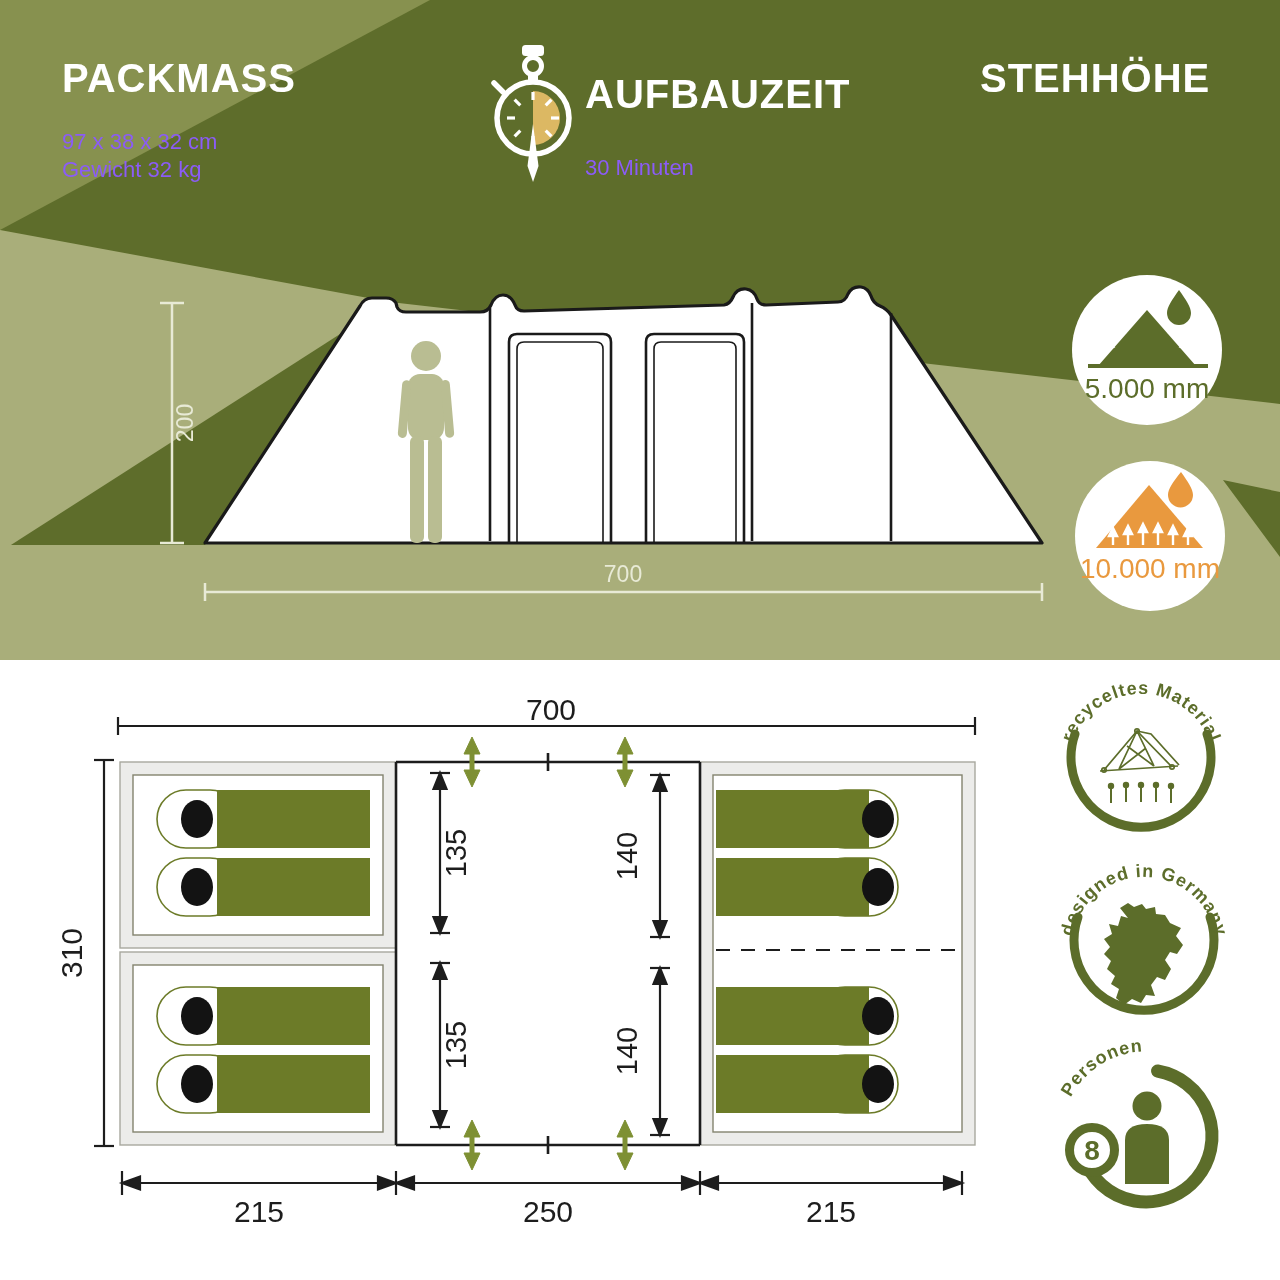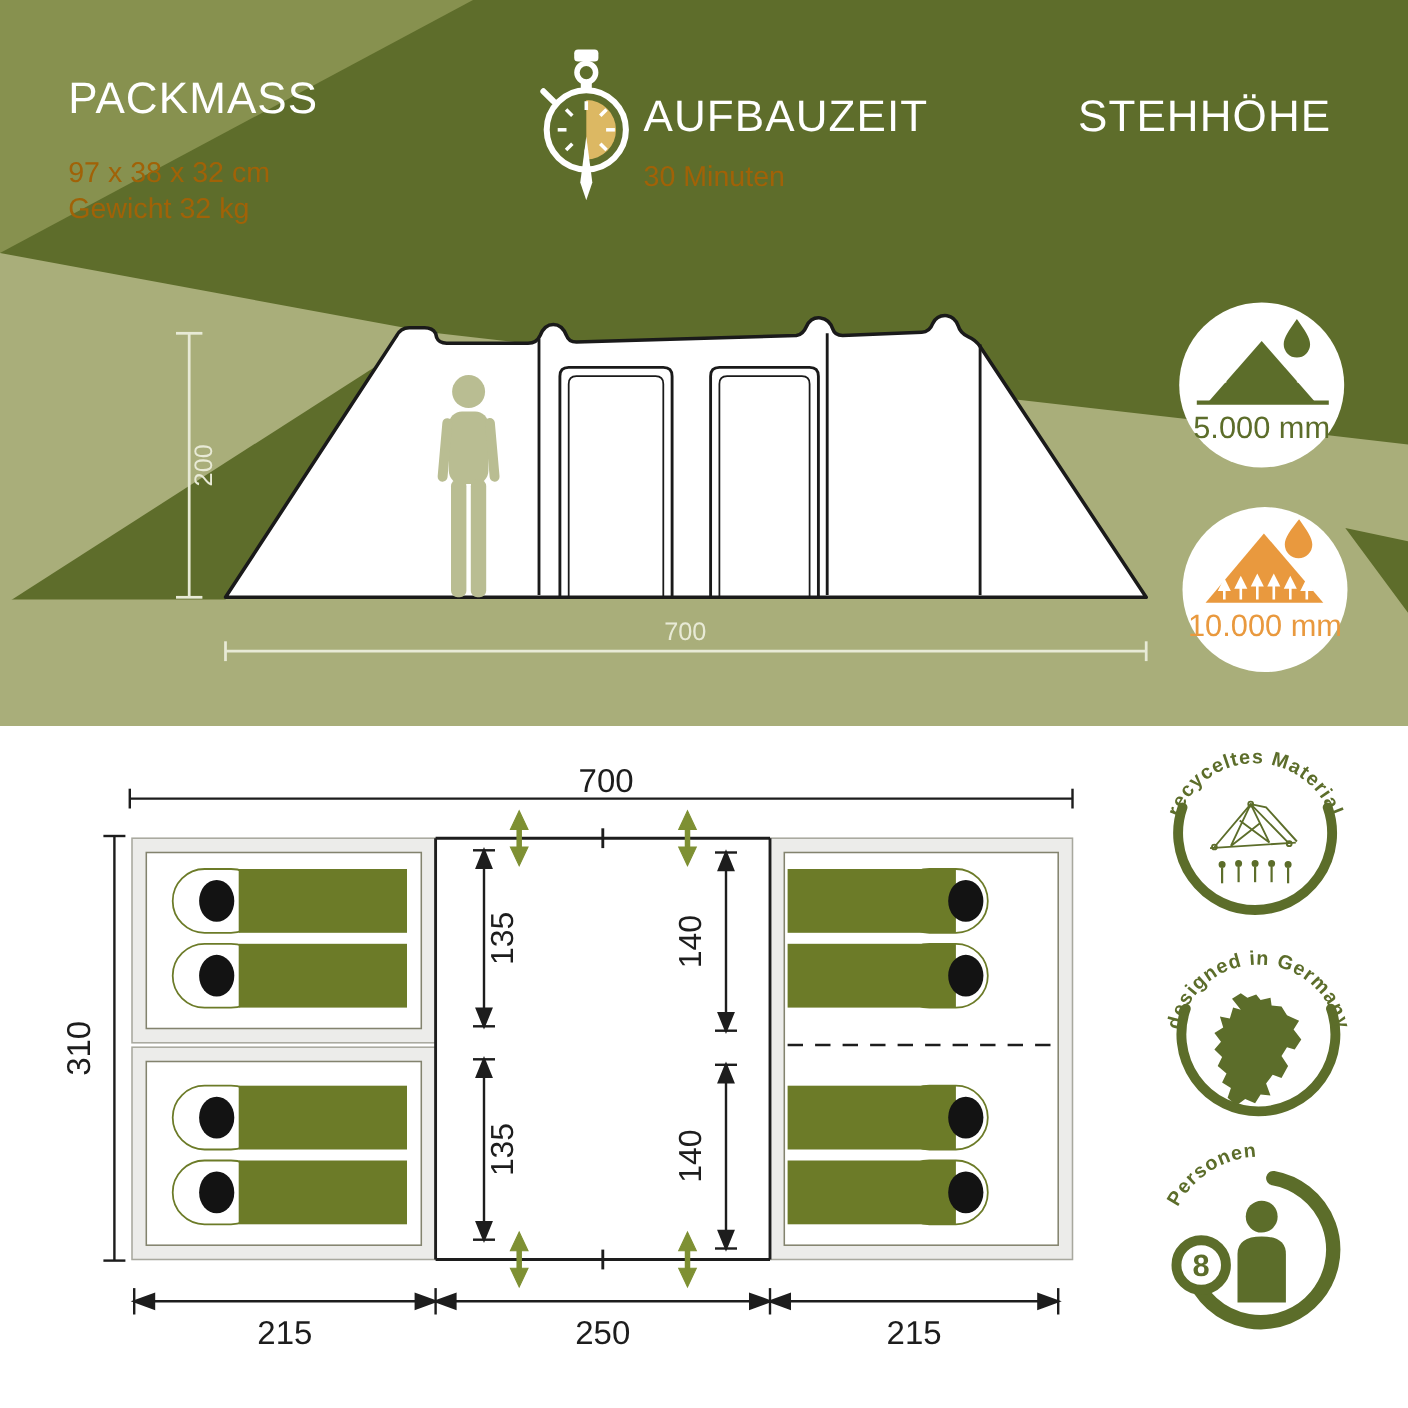--- a/index.html
+++ b/index.html
@@ -1,21 +1,21 @@
 <!DOCTYPE html>
 <html><head>
 <meta charset="utf-8">
 <style>
   html,body{margin:0;padding:0;background:#ffffff;}
   #stage{position:relative;width:1280px;height:1280px;overflow:hidden;
          font-family:"Liberation Sans",sans-serif;background:#ffffff;}
   svg{display:block;}
   .abs{position:absolute;}
-  .spec-title{font-size:40px;font-weight:normal;color:#ffffff;letter-spacing:1px;line-height:1;margin-top:12px;}
-  .spec-line{font-size:26px;font-weight:400;color:#a16207;line-height:1.28;}
+  .spec-title{font-size:40px;font-weight:bold;color:#ffffff;letter-spacing:1px;line-height:1;}
+  .spec-line{font-size:22px;font-weight:400;color:#8b5cf6;line-height:1.28;}
   .svgtxt{font-family:"Liberation Sans",sans-serif;}
 </style>
 </head>
 <body>
 
 <div id="stage">
 
   <svg class="abs" style="left:0;top:0" width="1280" height="660" viewBox="0 0 1280 660">
 
     <rect x="0" y="0" width="1280" height="660" fill="#5e6d2b"></rect>
@@ -130,23 +130,23 @@
     </g>
   </svg>
 
   <div class="abs" style="left:62px;top:58px">
     <div class="spec-title">PACKMASS</div>
     <div class="spec-line" style="margin-top:30px">97 x 38 x 32 cm</div>
     <div class="spec-line">Gewicht 32 kg</div>
   </div>
   <div class="abs" style="left:585px;top:74px">
     <div class="spec-title">AUFBAUZEIT</div>
-    <div class="spec-line" style="margin-top:18px">30 Minuten</div>
+    <div class="spec-line" style="margin-top:40px">30 Minuten</div>
   </div>
-  <div class="abs" style="left:980px;top:74px">
+  <div class="abs" style="left:980px;top:58px">
     <div class="spec-title">STEHHÖHE</div>
   </div>
 
   <svg class="abs" style="left:0;top:660px" width="1280" height="620" viewBox="0 0 1280 620">
     <rect x="0" y="0" width="1280" height="620" fill="#ffffff"></rect>
 
     <g stroke="#1d1d1d" stroke-width="2.2">
       <line x1="118" y1="66" x2="975" y2="66"></line>
       <line x1="118" y1="57" x2="118" y2="75"></line>
       <line x1="975" y1="57" x2="975" y2="75"></line>

